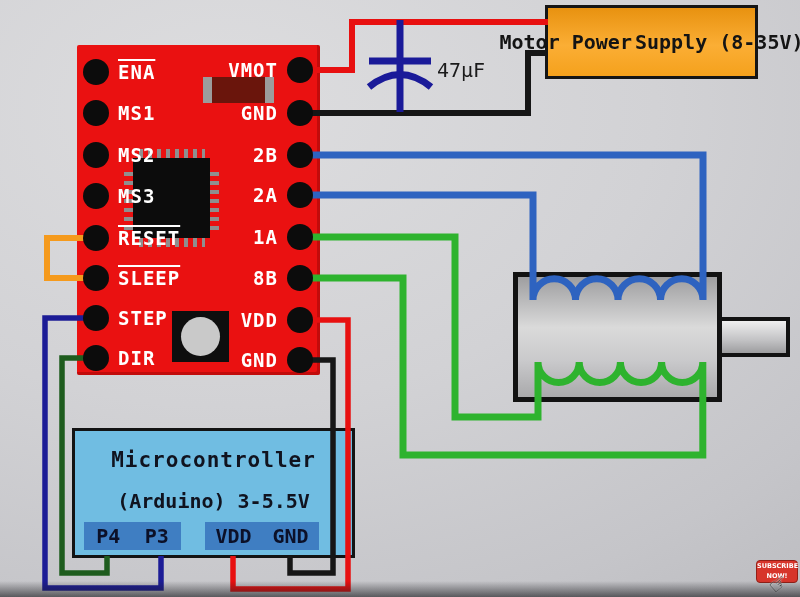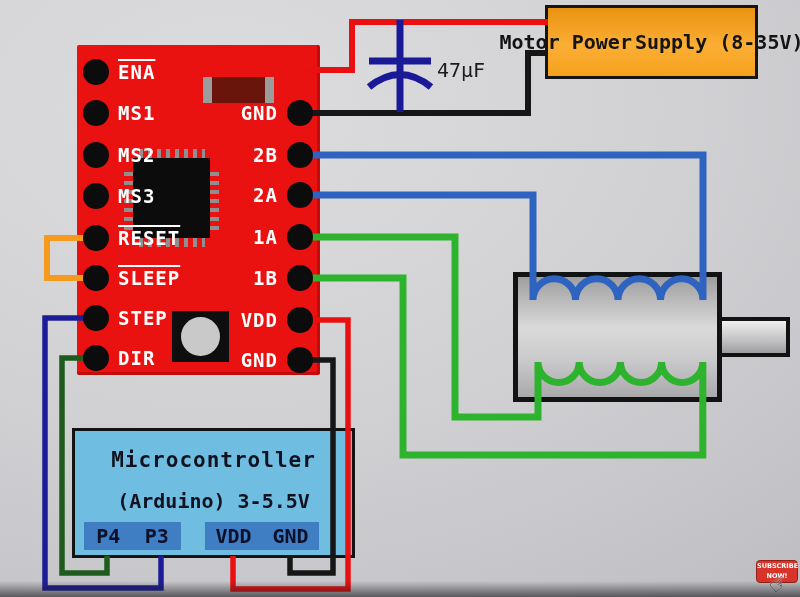--- a/index.html
+++ b/index.html
@@ -112,39 +112,43 @@
   </div>
   <div class="pin" style="left:83px;top:305px;">
     <span class="dot"></span>
     <span class="plabel">STEP</span>
   </div>
   <div class="pin" style="left:83px;top:345px;">
     <span class="dot"></span>
     <span class="plabel">DIR</span>
   </div>
 
+  <div class="pin right" style="right:487px;top:57px;">
+    <span class="dot"></span>
+    <span class="plabel">VMOT</span>
+  </div>
   <div class="pin right" style="right:487px;top:100px;">
     <span class="dot"></span>
     <span class="plabel">GND</span>
   </div>
   <div class="pin right" style="right:487px;top:142px;">
     <span class="dot"></span>
     <span class="plabel">2B</span>
   </div>
   <div class="pin right" style="right:487px;top:182px;">
     <span class="dot"></span>
     <span class="plabel">2A</span>
   </div>
   <div class="pin right" style="right:487px;top:224px;">
     <span class="dot"></span>
     <span class="plabel">1A</span>
   </div>
   <div class="pin right" style="right:487px;top:265px;">
     <span class="dot"></span>
-    <span class="plabel">1B</span>
+    <span class="plabel">8B</span>
   </div>
   <div class="pin right" style="right:487px;top:307px;">
     <span class="dot"></span>
     <span class="plabel">VDD</span>
   </div>
   <div class="pin right" style="right:487px;top:347px;">
     <span class="dot"></span>
     <span class="plabel">GND</span>
   </div>
 

